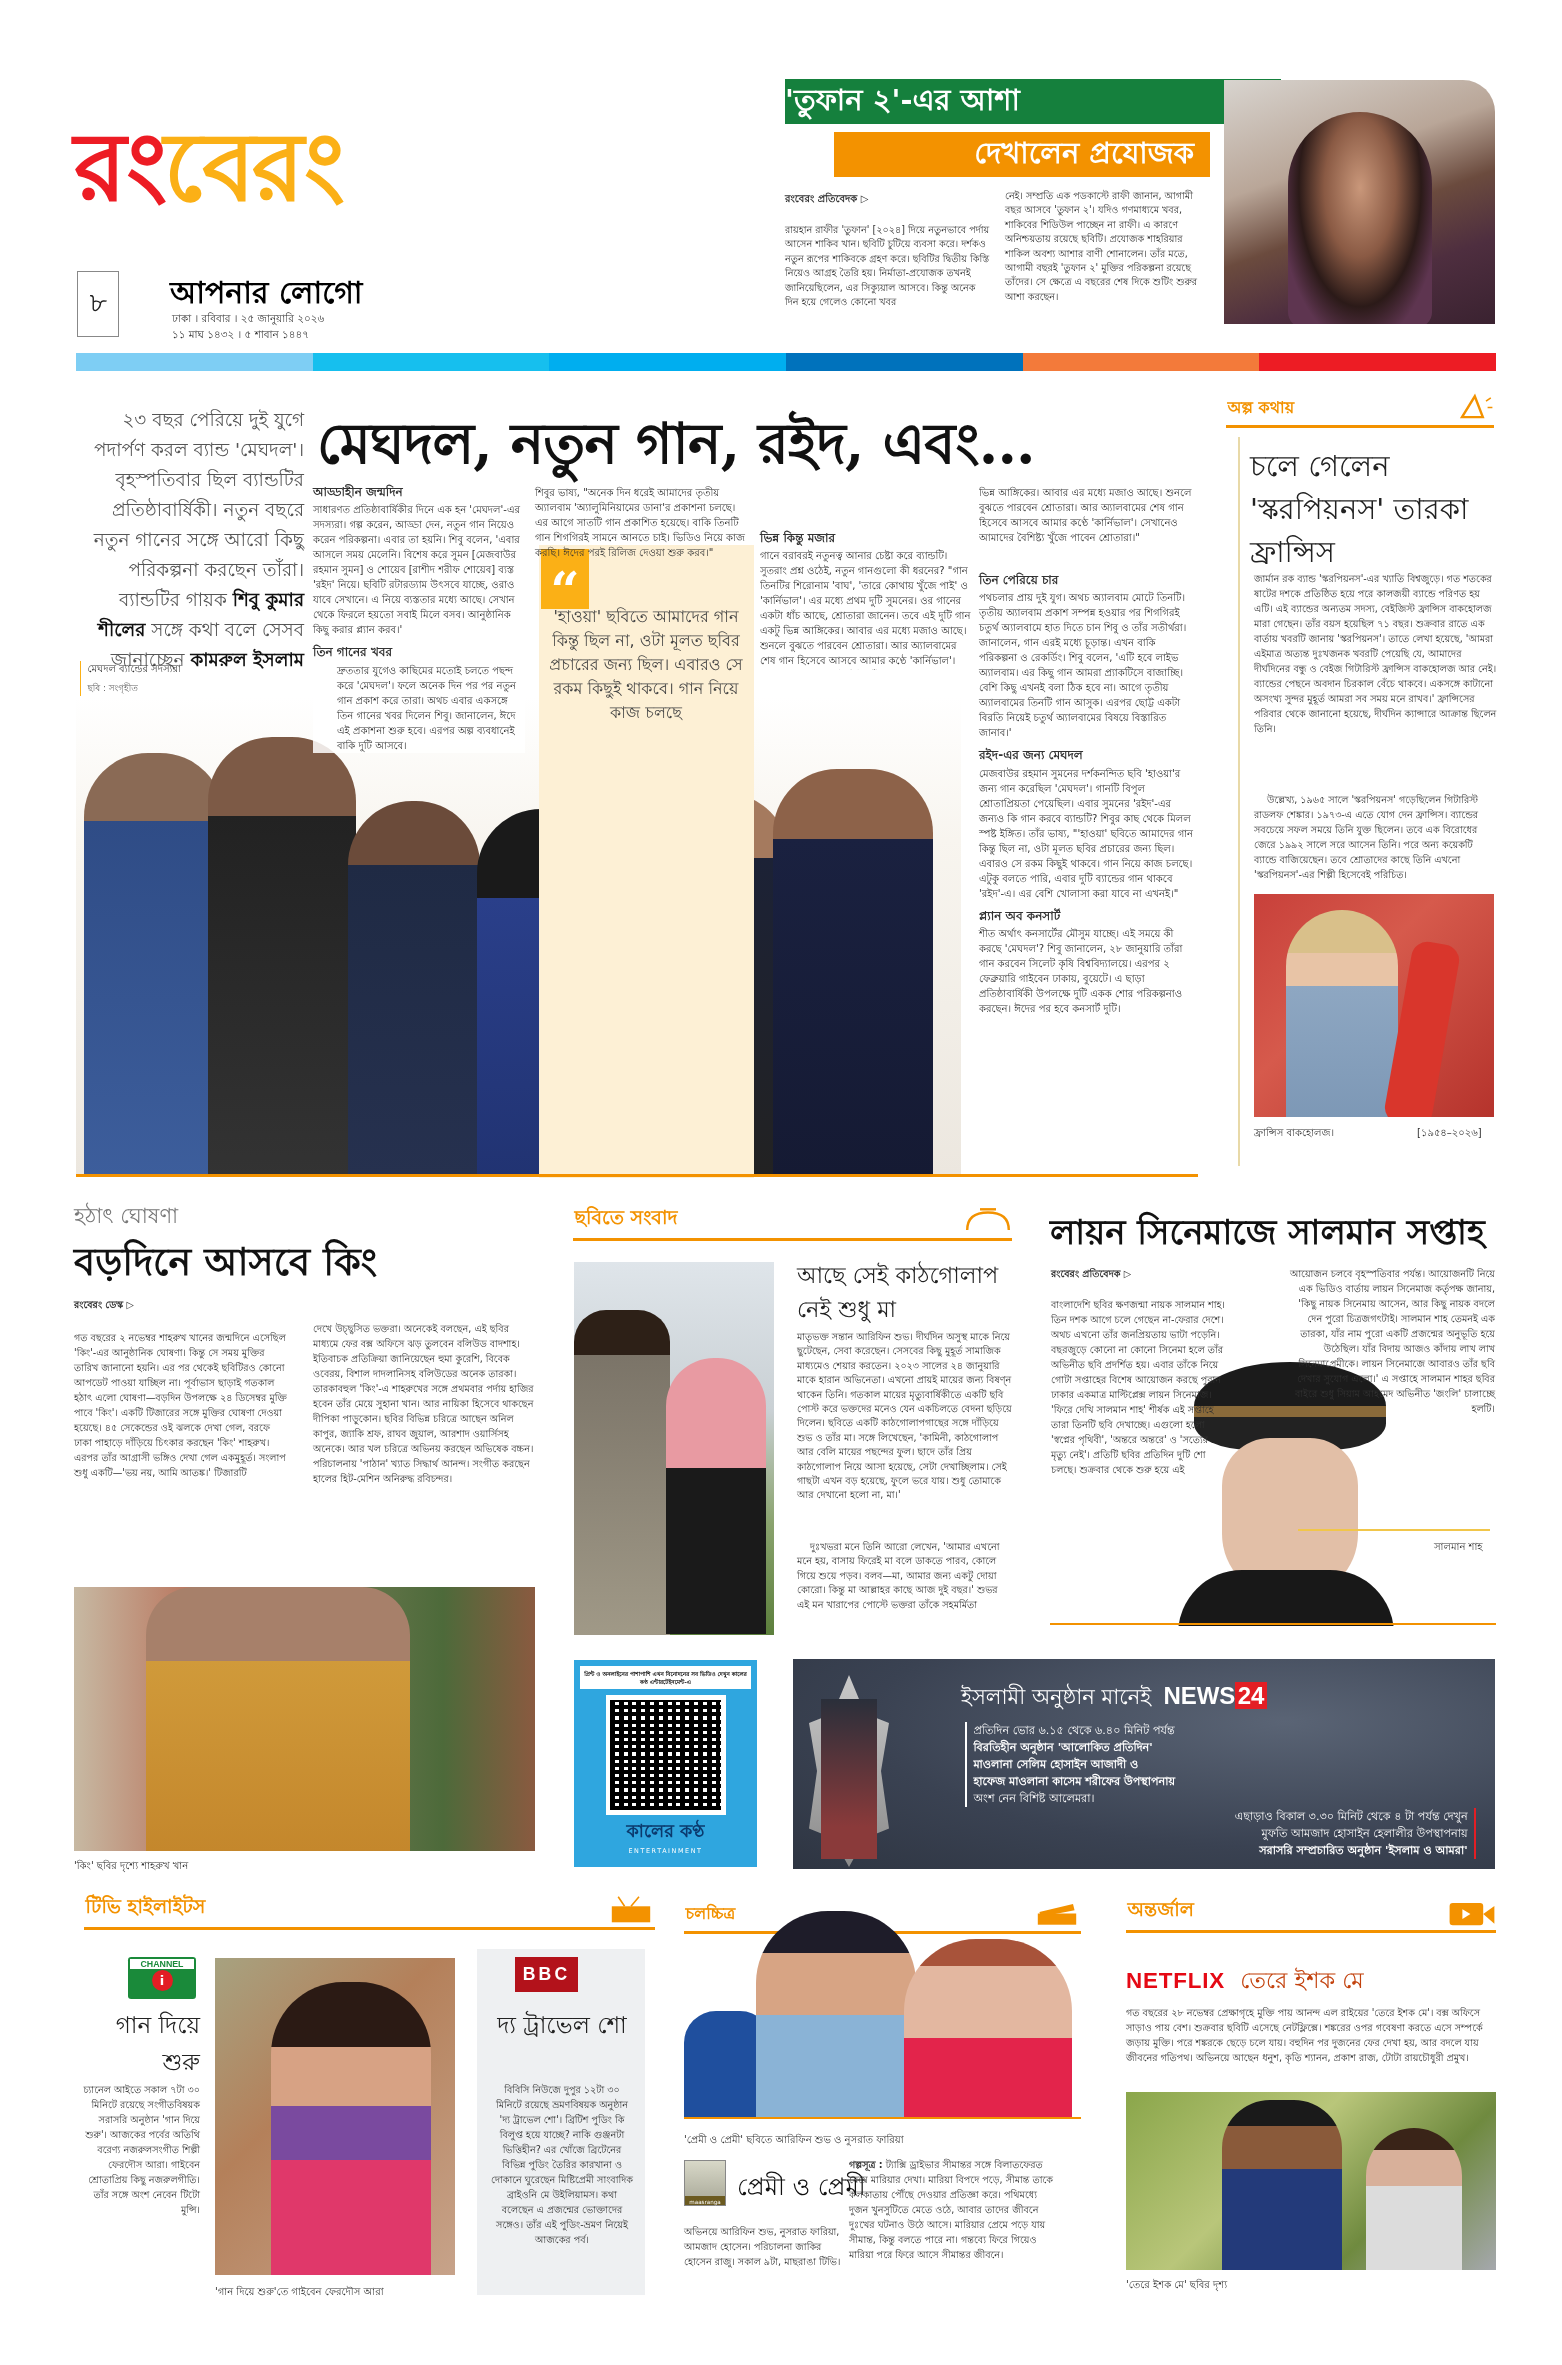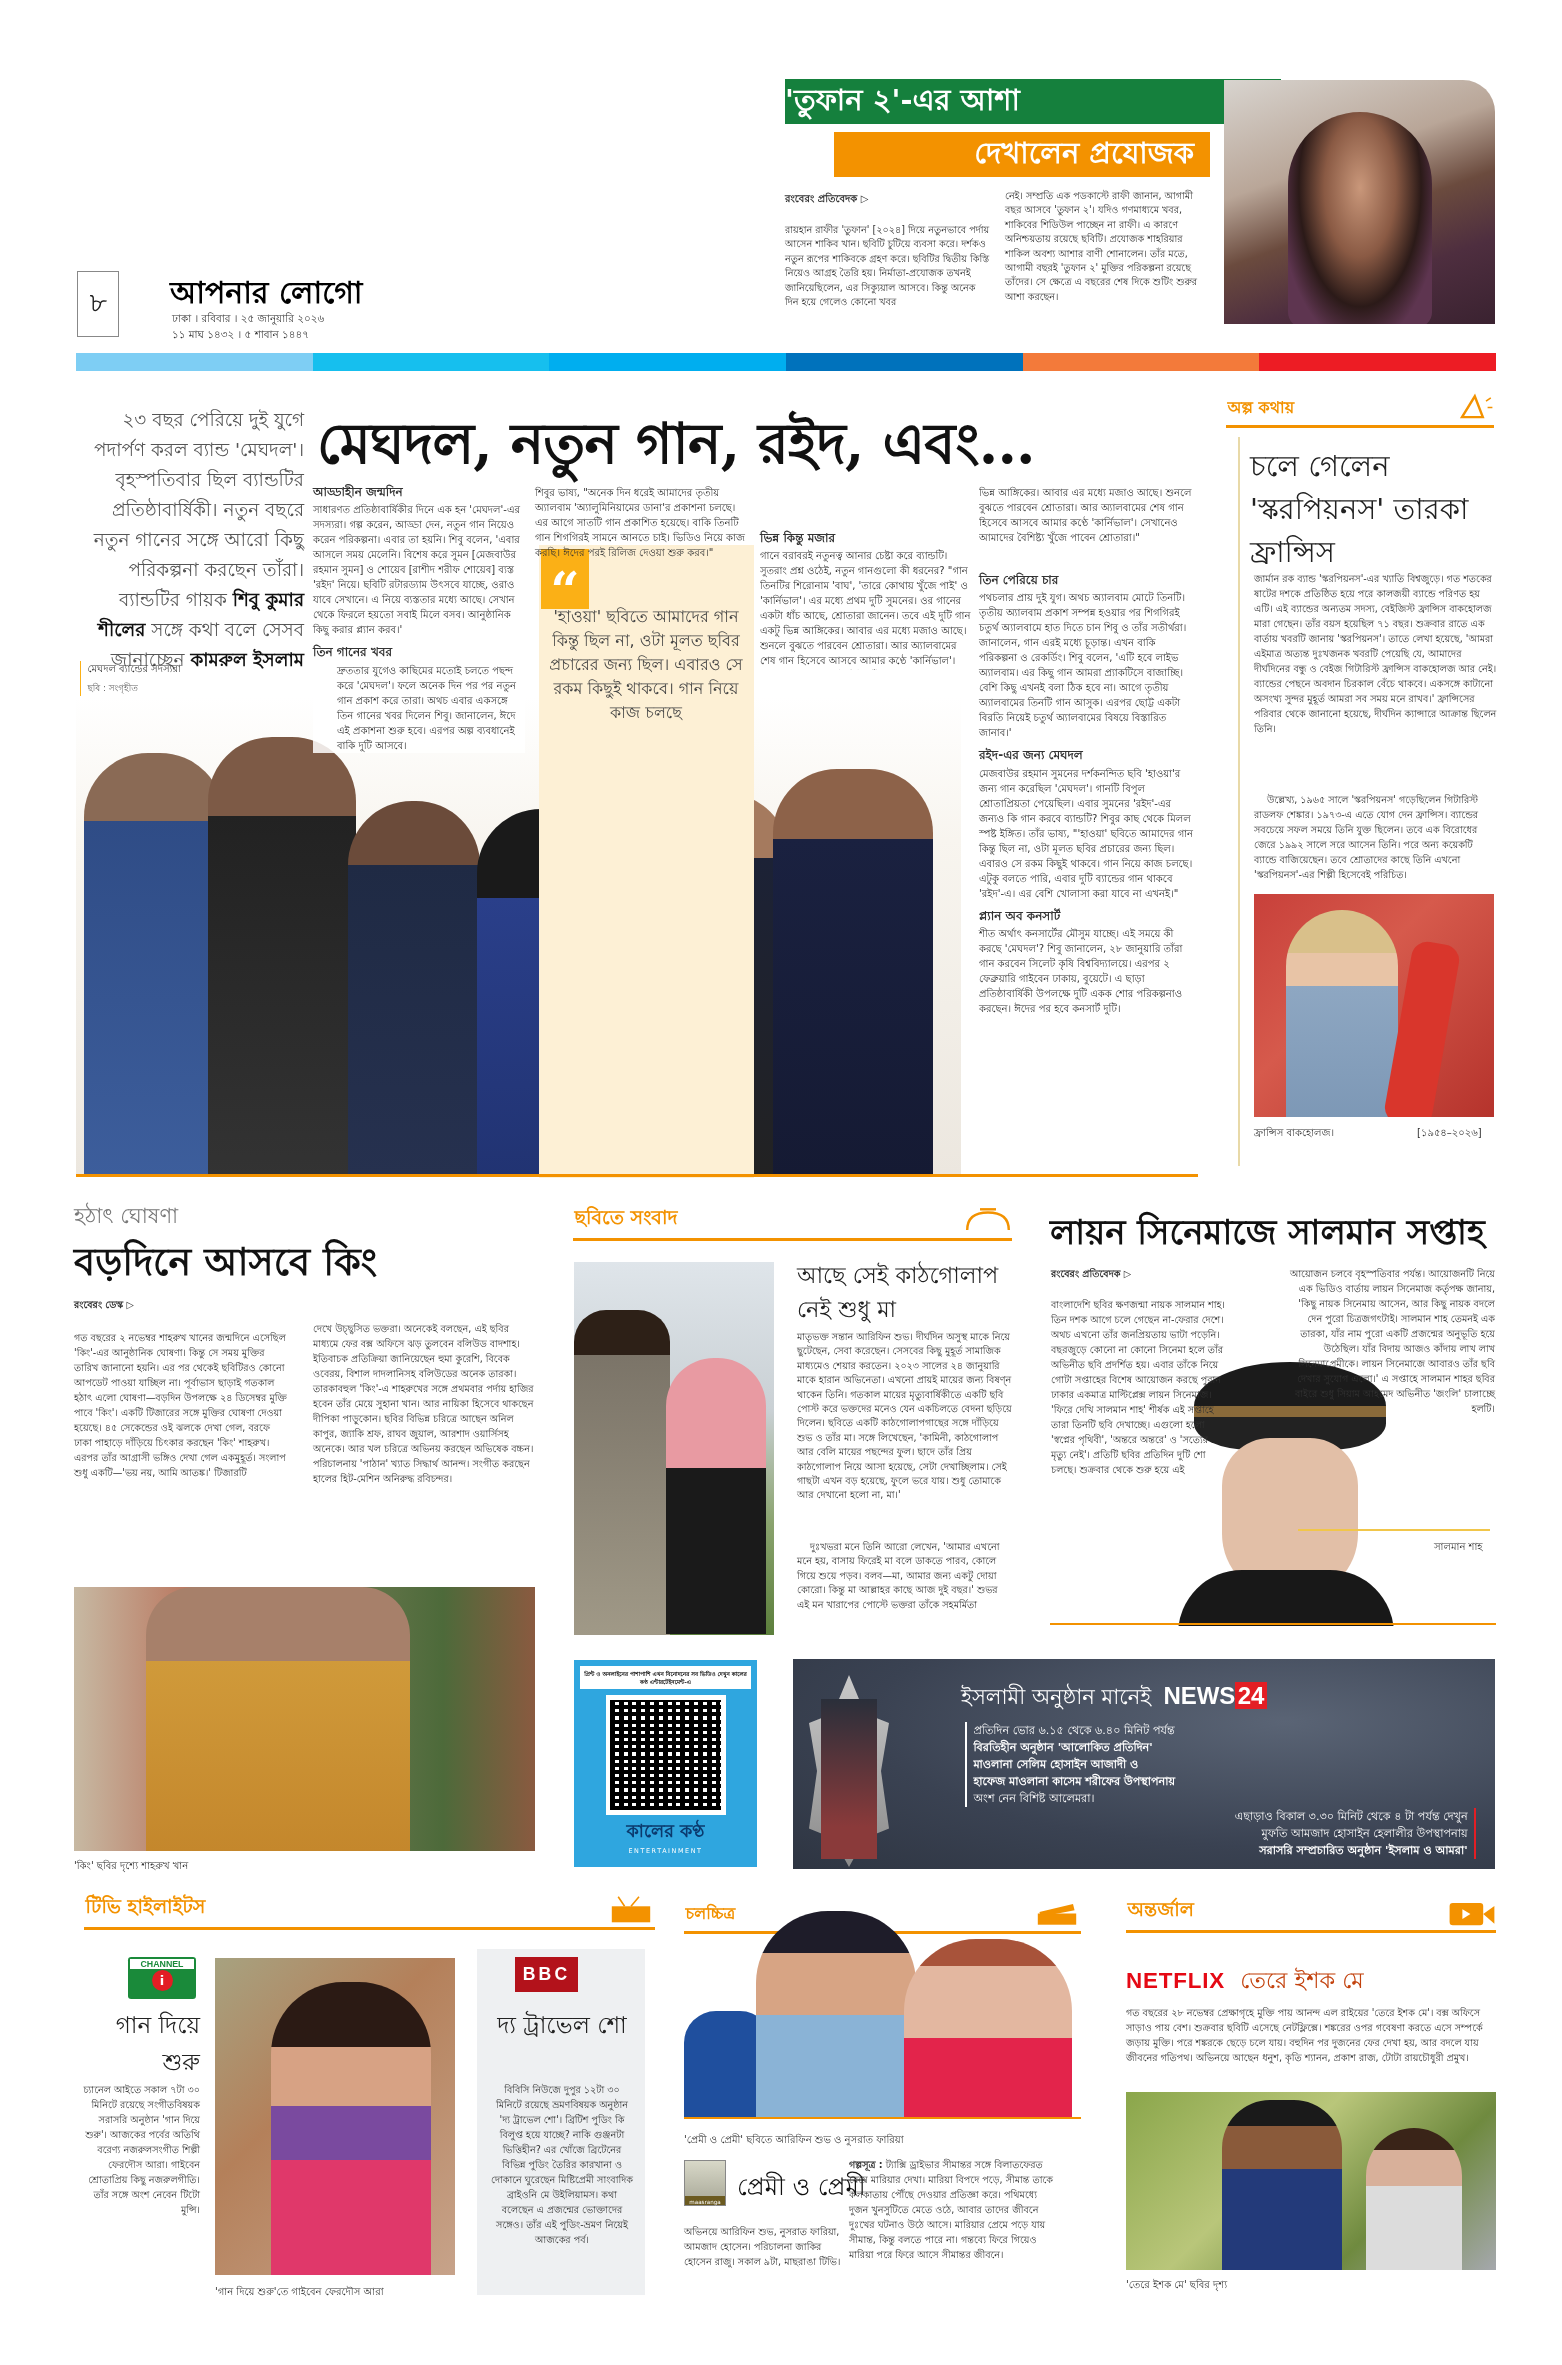--- a/index.html
+++ b/index.html
@@ -17,20 +17,23 @@
 
 .logo{font-size:95px;font-weight:bold;letter-spacing:-3.2px;line-height:1}
 
 .cbar{display:flex;height:17.6px}
 .cbar div{flex:1}
 </style>
 </head>
 <body>
 
 <div class="abs" style="left:74px;top:120px;width:449px;height:208px">
+  <div class="logo" style="position:absolute;left:0;top:0;">
+    <span style="color:#ed1c24">রং</span><span style="color:#fbb016">বেরং</span>
+  </div>
   <div style="position:absolute;left:3.2px;top:151px;width:42px;height:66px;border:1.6px solid #888;display:flex;align-items:center;justify-content:center;font-size:27px;color:#222">
     <span>৮</span>
   </div>
   <div style="position:absolute;left:96px;top:149px;font-size:30px;font-weight:bold;color:#000;white-space:nowrap">আপনার লোগো</div>
   <div style="position:absolute;left:98px;top:191px;font-size:10.4px;color:#333;white-space:nowrap">ঢাকা । রবিবার । ২৫ জানুয়ারি ২০২৬</div>
   <div style="position:absolute;left:98px;top:207px;font-size:10.4px;color:#333;white-space:nowrap">১১ মাঘ ১৪৩২ । ৫ শাবান ১৪৪৭</div>
 </div>
 
 <div class="abs" style="left:785px;top:79px;width:496px;height:45px;background:#15803d;display:flex;align-items:center;justify-content:flex-start;padding-right:16px">
   <span style="color:#fff;font-size:29px;font-weight:bold;white-space:nowrap">'তুফান ২'-এর আশা</span>

